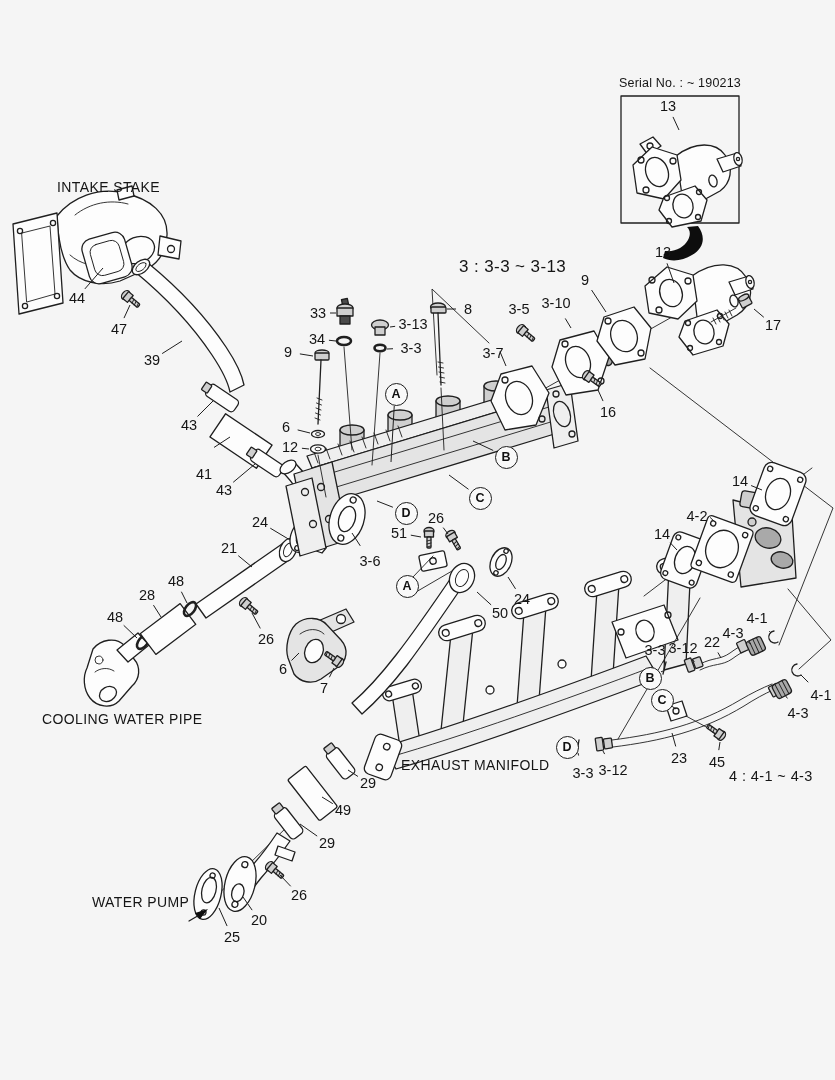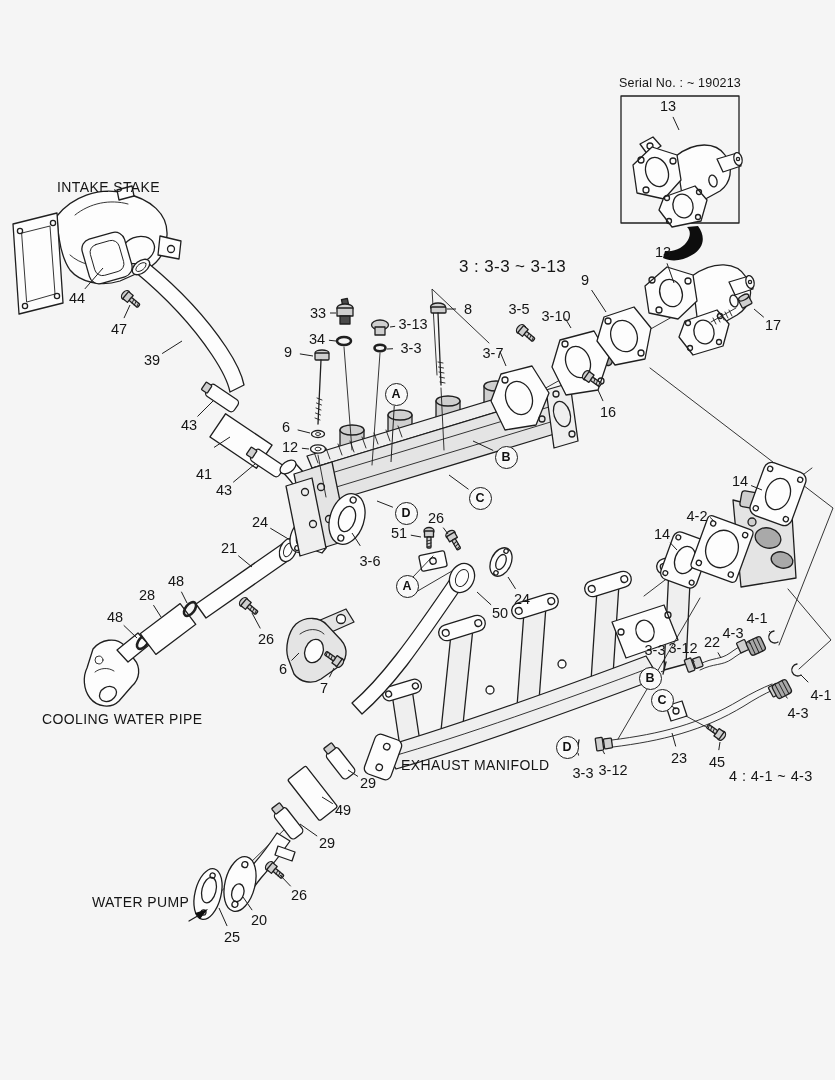--- a/index.html
+++ b/index.html
@@ -515,21 +515,21 @@
       <div class="callout" style="left: 224px; top: 490px;">43</div>
       <div class="callout" style="left: 318px; top: 313px;">33</div>
       <div class="callout" style="left: 317px; top: 339px;">34</div>
       <div class="callout" style="left: 288px; top: 352px;">9</div>
       <div class="callout" style="left: 413px; top: 324px;">3-13</div>
       <div class="callout" style="left: 411px; top: 348px;">3-3</div>
       <div class="callout" style="left: 468px; top: 309px;">8</div>
       <div class="callout" style="left: 286px; top: 427px;">6</div>
       <div class="callout" style="left: 290px; top: 447px;">12</div>
       <div class="callout" style="left: 519px; top: 309px;">3-5</div>
-      <div class="callout" style="left: 556px; top: 303px; margin-top: 13px;">3-10</div>
+      <div class="callout" style="left: 556px; top: 303px;">3-10</div>
       <div class="callout" style="left: 493px; top: 353px;">3-7</div>
       <div class="callout" style="left: 585px; top: 280px;">9</div>
       <div class="callout" style="left: 663px; top: 252px;">13</div>
       <div class="callout" style="left: 773px; top: 325px;">17</div>
       <div class="callout" style="left: 608px; top: 412px;">16</div>
       <div class="callout" style="left: 740px; top: 481px;">14</div>
       <div class="callout" style="left: 697px; top: 516px;">4-2</div>
       <div class="callout" style="left: 662px; top: 534px;">14</div>
       <div class="callout" style="left: 260px; top: 522px;">24</div>
       <div class="callout" style="left: 229px; top: 548px;">21</div>

